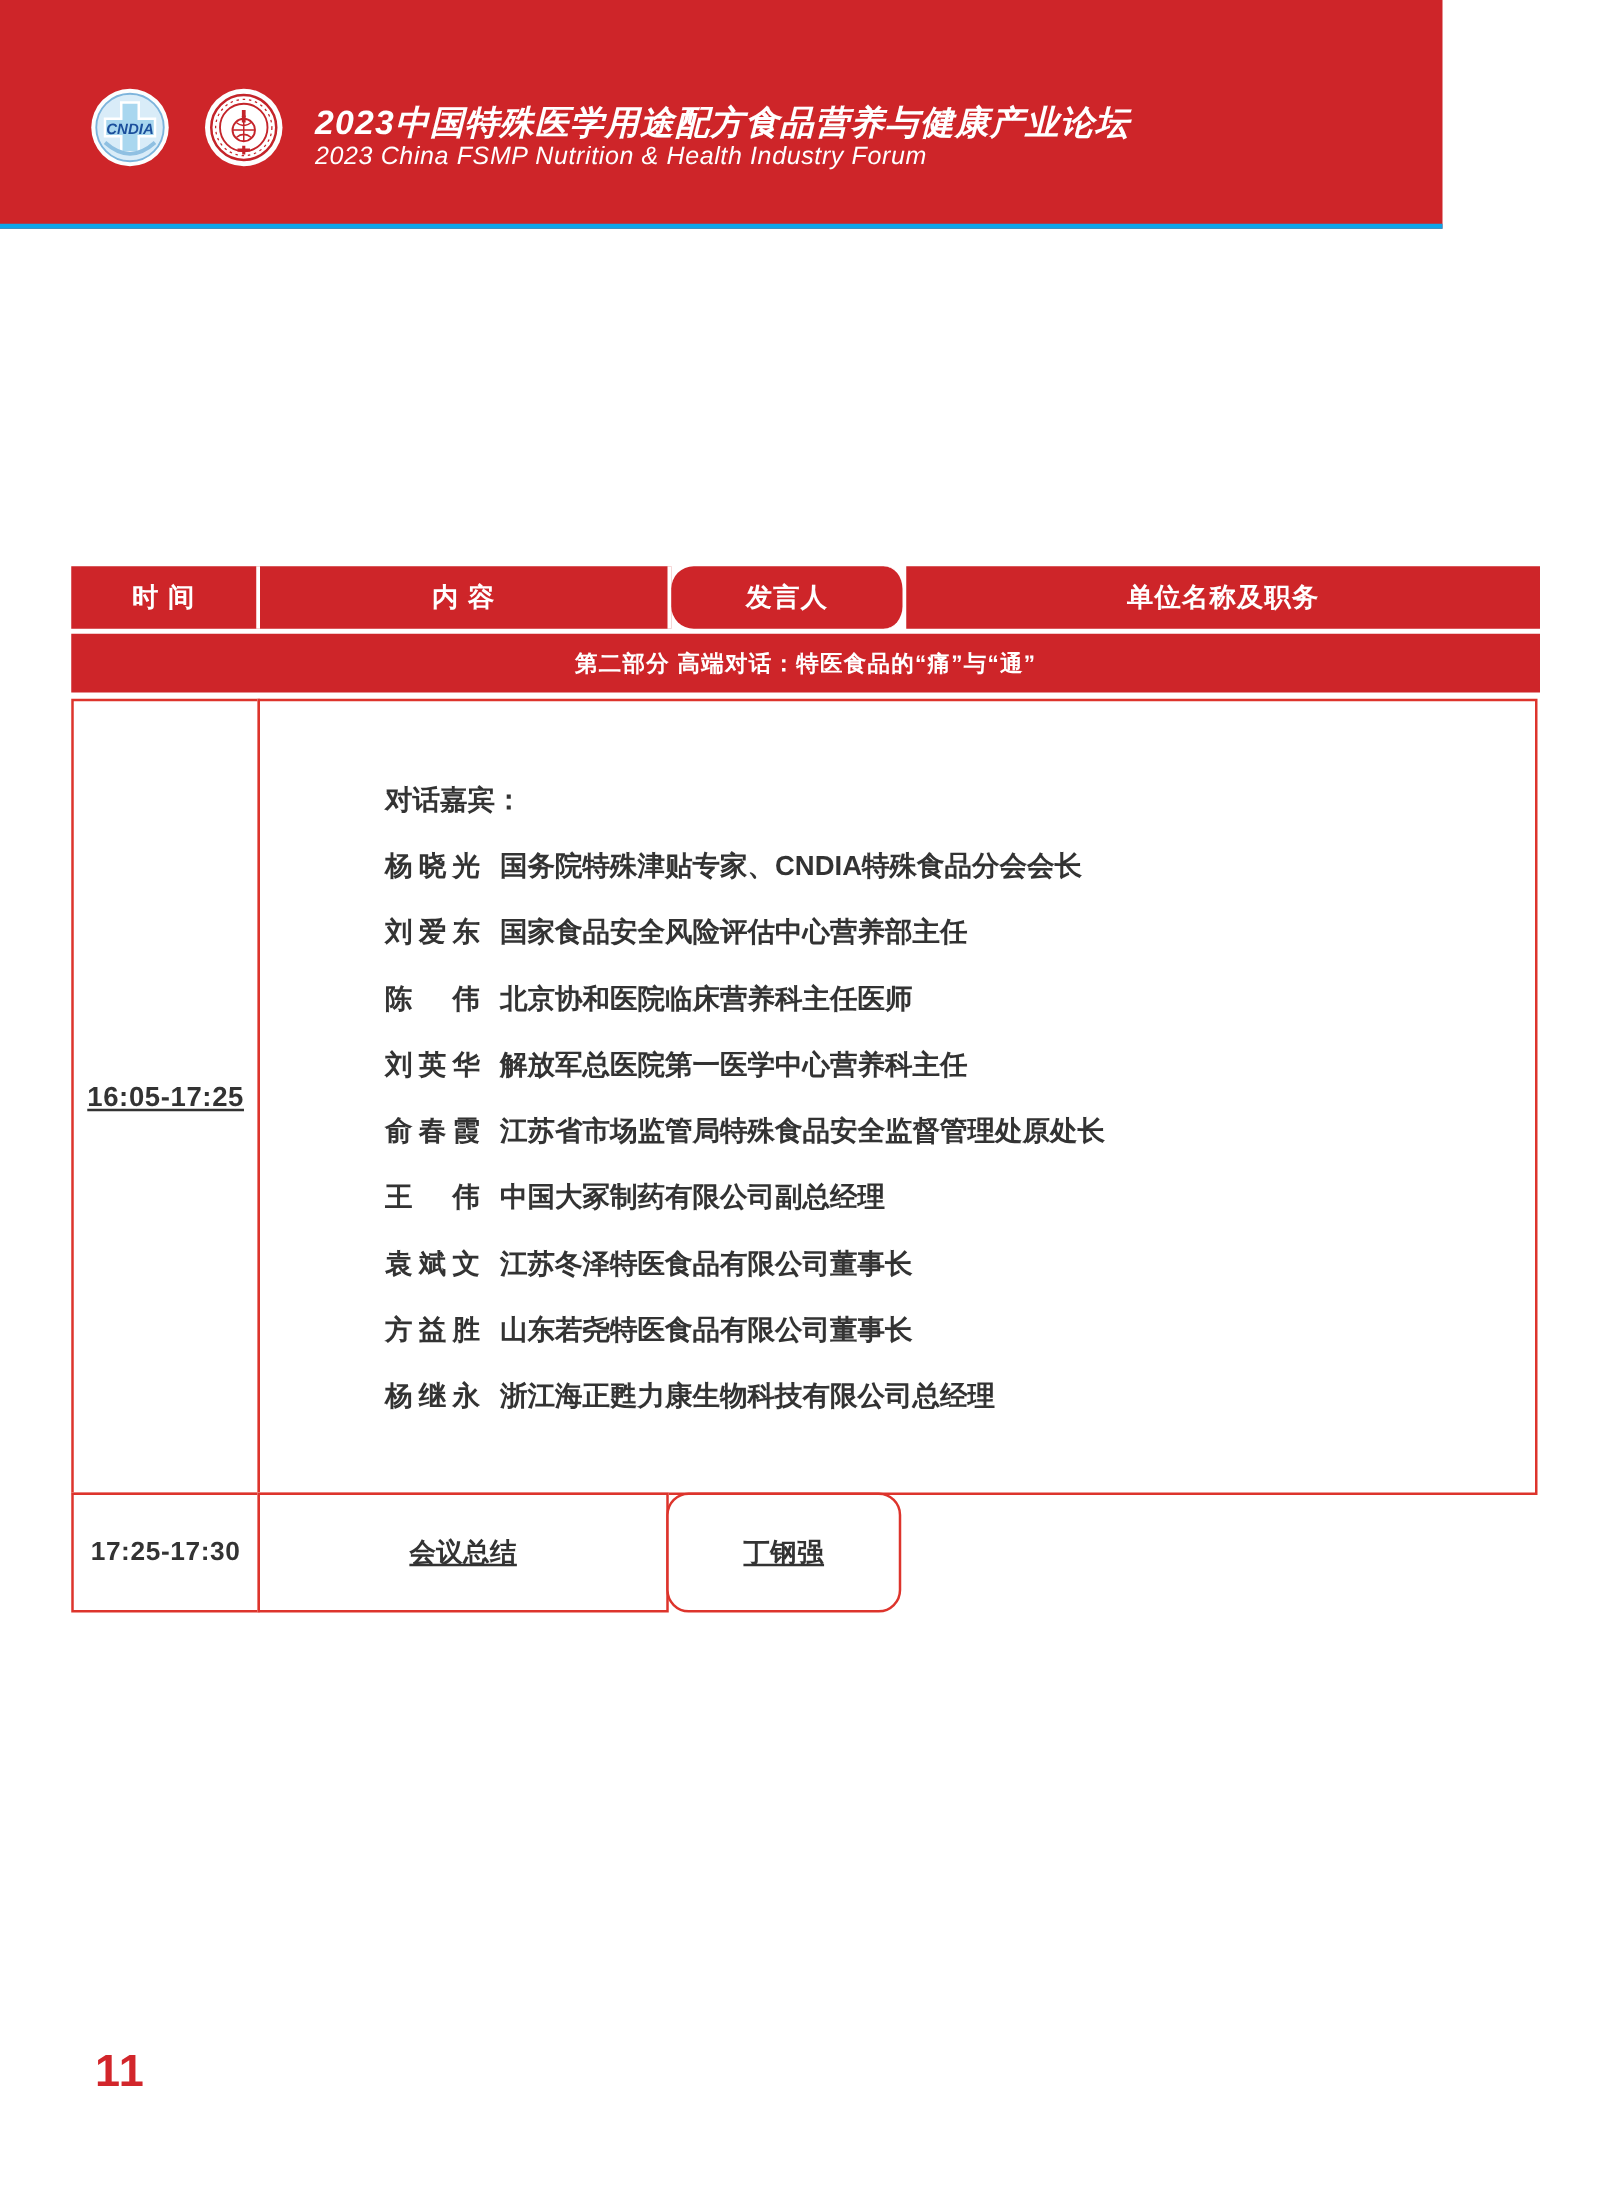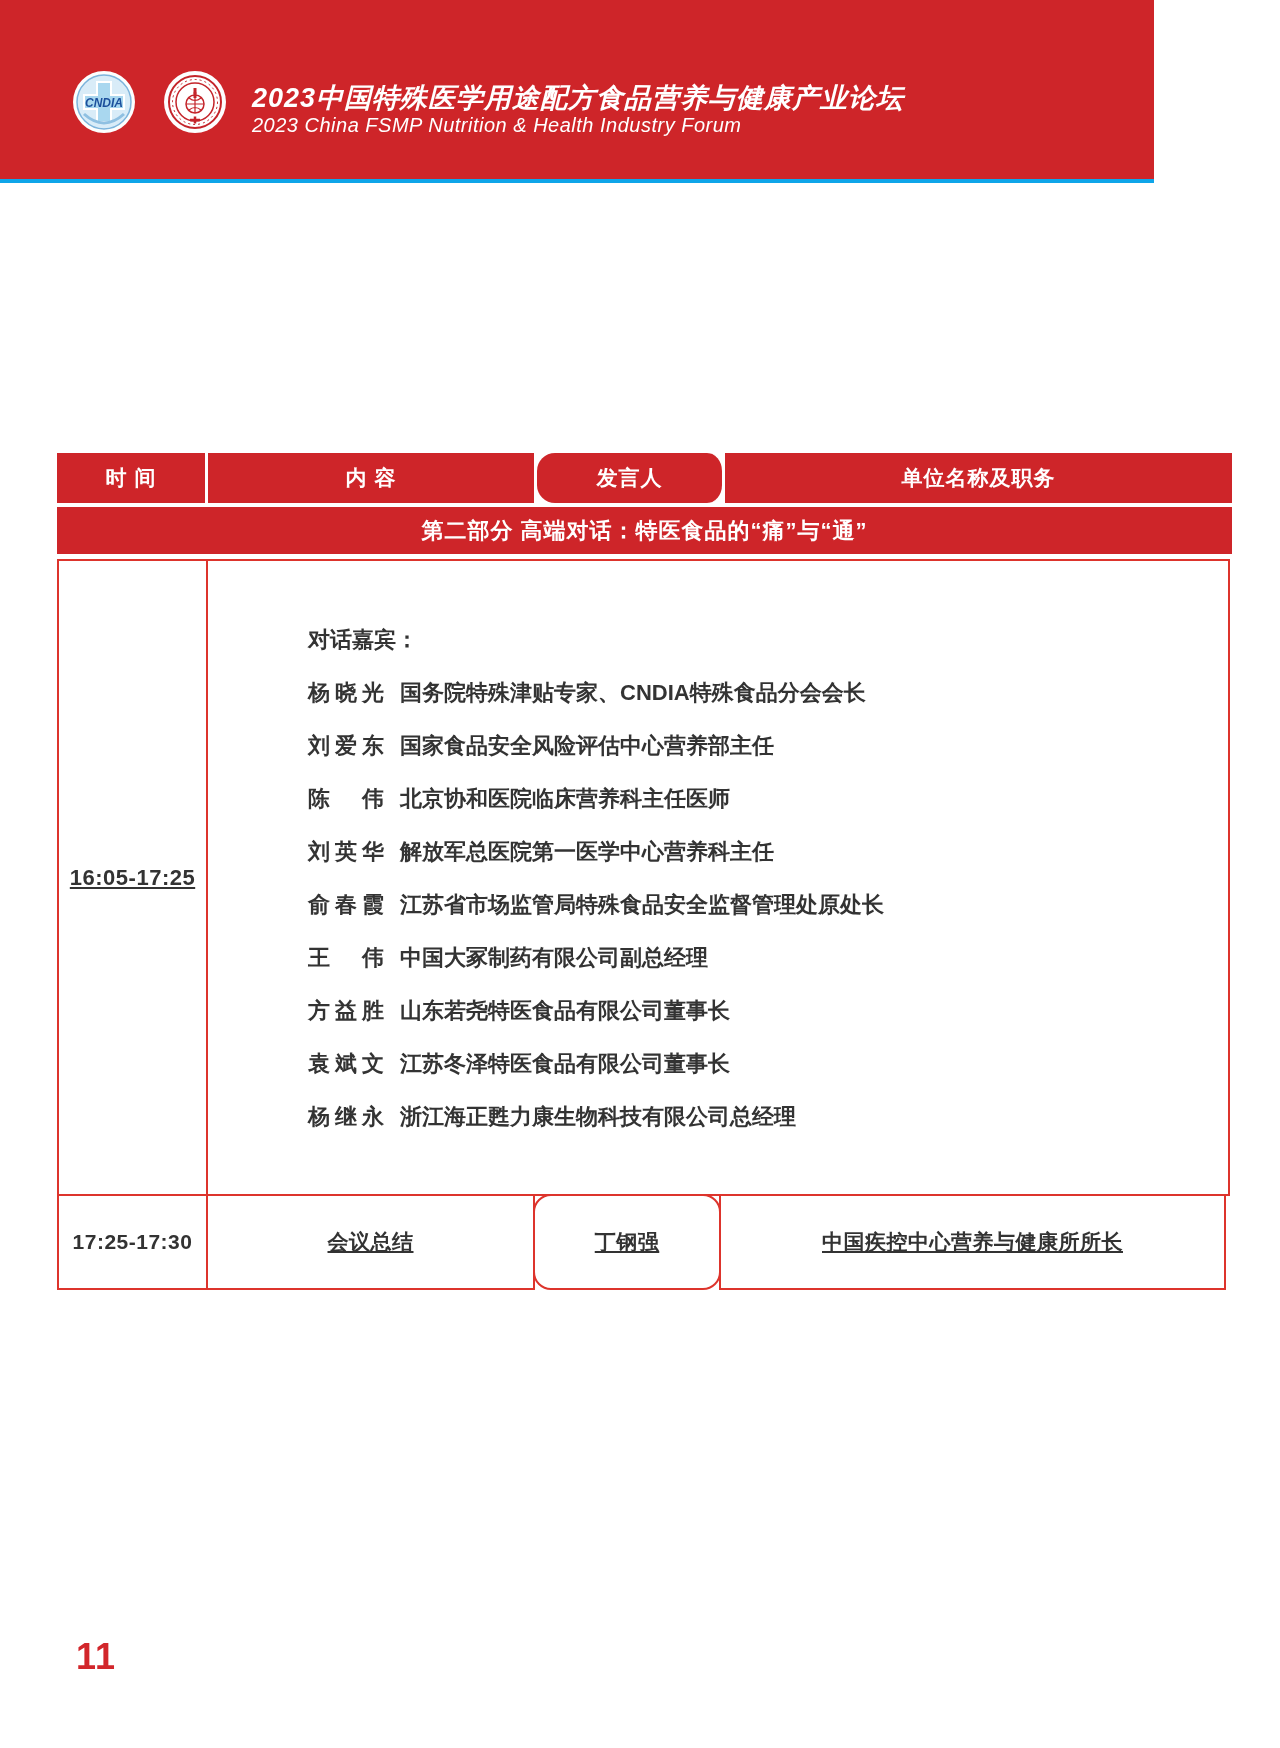--- a/index.html
+++ b/index.html
@@ -29,21 +29,21 @@
   .header-row{display:flex;height:50px;margin-bottom:4px;}
   .hcell{
     background:#ce2529;color:#ffffff;font-weight:bold;font-size:21px;
     display:flex;align-items:center;justify-content:center;
     box-sizing:border-box;border-right:3px solid #ffffff;letter-spacing:1px;
   }
   .hcell:last-child{border-right:none;}
   .w1{width:151px;} .w2{width:329px;} .w3{width:188px;border-radius:18px;} .w4{width:507px;}
   .section-row{
     height:47px;margin-bottom:5px;background:#ce2529;color:#ffffff;
-    font-weight:bold;font-size:22px;display:flex;align-items:center;justify-content:center;
+    font-weight:bold;font-size:18px;display:flex;align-items:center;justify-content:center;
     letter-spacing:1px;
   }
   .big-row{display:flex;height:637px;}
   .cell{
     box-sizing:border-box;border:2px solid #dd342c;background:#ffffff;
     color:#333333;font-weight:bold;
   }
   .time-cell{
     display:flex;align-items:center;justify-content:center;
     font-size:22px;letter-spacing:.5px;text-decoration:underline;
@@ -135,35 +135,34 @@
 
   <div class="guest-line">
     <span class="guest-name">俞春霞</span><span class="guest-title">江苏省市场监管局特殊食品安全监督管理处原处长</span>
   </div>
 
   <div class="guest-line">
     <span class="guest-name">王 伟</span><span class="guest-title">中国大冢制药有限公司副总经理</span>
   </div>
 
   <div class="guest-line">
-    <span class="guest-name">方益胜</span><span class="guest-title">山东若尧特医食品有限公司董事长</span>
+    <span class="guest-name">袁斌文</span><span class="guest-title">江苏冬泽特医食品有限公司董事长</span>
   </div>
 
   <div class="guest-line">
-    <span class="guest-name">袁斌文</span><span class="guest-title">江苏冬泽特医食品有限公司董事长</span>
+    <span class="guest-name">方益胜</span><span class="guest-title">山东若尧特医食品有限公司董事长</span>
   </div>
 
   <div class="guest-line">
     <span class="guest-name">杨继永</span><span class="guest-title">浙江海正甦力康生物科技有限公司总经理</span>
   </div>
 </div>
   </div>
 
   <div class="summary-row">
     <div class="cell w1">17:25-17:30</div>
     <div class="cell w2">会议总结</div>
     <div class="cell w3">丁钢强</div>
-    <div class="cell w4">中国疾控中心营养与健康所所长</div>
   </div>
 
 </div>
 
 <div class="page-number">11</div>
 
 </body></html>

